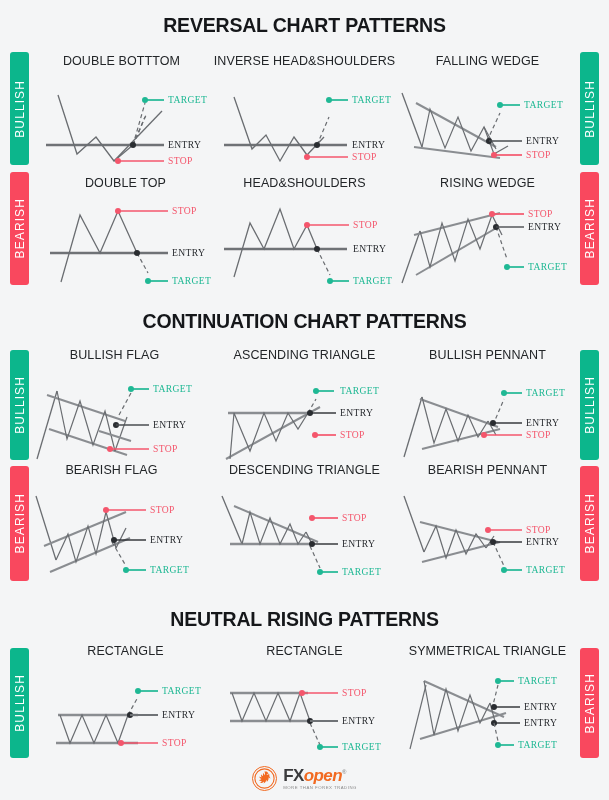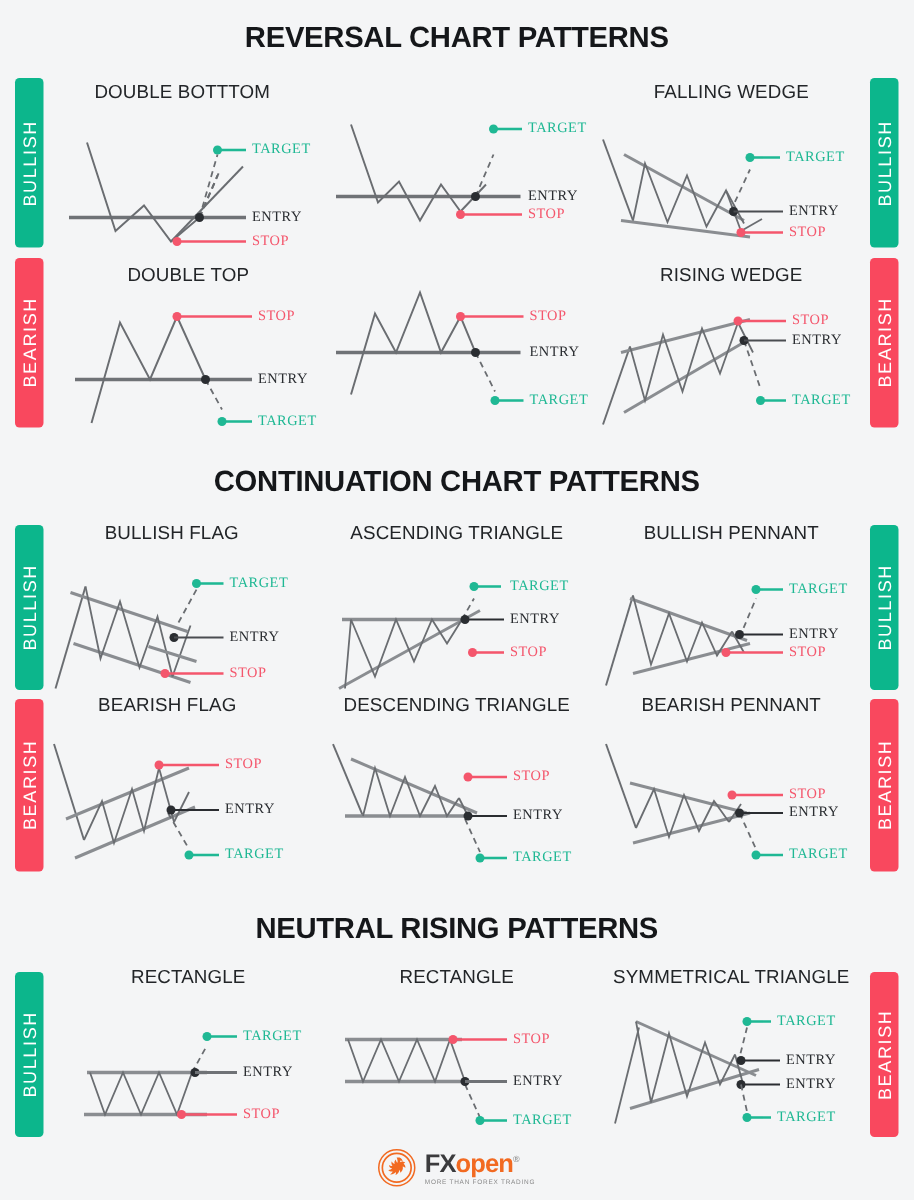--- a/index.html
+++ b/index.html
@@ -79,21 +79,21 @@
     position:relative;
     background:#f4f5f6;
   }
   .logo-text{
     display:flex;flex-direction:column;line-height:1;
   }
   .logo-main{
     font-size:17px;font-weight:bold;letter-spacing:-0.6px;
   }
   .logo-fx{color:#3b3b3d;}
-  .logo-open{color:#f26a21;}
+  .logo-open{color:#f26a21;font-style:italic;}
   .logo-reg{font-size:6px;color:#9a9a9a;vertical-align:super;}
   .logo-sub{
     font-size:4.3px;color:#8a8a8a;letter-spacing:0.5px;margin-top:2px;
   }
 </style>
 </head>
 <body>
 
 <div class="page">
 
@@ -130,20 +130,21 @@
         <line x1="84" y1="86" x2="130" y2="86" stroke="#f4566c" stroke-width="1.7"></line>
         <circle cx="84" cy="86" r="3" fill="#f4566c"></circle>
       </svg>
       <div class="lbl lbl-target" style="left:134px;top:19px;">TARGET</div>
       <div class="lbl lbl-entry" style="left:134px;top:64px;">ENTRY</div>
       <div class="lbl lbl-stop" style="left:134px;top:80px;">STOP</div>
     </div>
   </div>
 
   <div class="cell" style="left:212px;top:54px;width:185px;">
+    <div class="cell-title">INVERSE HEAD&amp;SHOULDERS</div>
     <div class="cell-art" style="height:90px;margin-top:7px;">
       <svg width="185" height="90" viewBox="0 0 185 90">
         <line x1="12" y1="70" x2="135" y2="70" stroke="#6f7276" stroke-width="2.4"></line>
         <polyline points="22,22 40,74 54,60 68,86 82,62 95,80" fill="none" stroke="#6a6d71" stroke-width="1.3"></polyline>
         <line x1="95" y1="80" x2="112" y2="62" stroke="#6a6d71" stroke-width="1.3"></line>
         <line x1="105" y1="70" x2="117" y2="42" stroke="#6a6d71" stroke-width="1.2" stroke-dasharray="4,3"></line>
         <line x1="117" y1="25" x2="136" y2="25" stroke="#1fb894" stroke-width="1.7"></line>
         <circle cx="117" cy="25" r="3" fill="#1fb894"></circle>
         <circle cx="105" cy="70" r="3" fill="#2a2d31"></circle>
         <line x1="95" y1="82" x2="136" y2="82" stroke="#f4566c" stroke-width="1.7"></line>
@@ -193,20 +194,21 @@
         <line x1="80" y1="14" x2="130" y2="14" stroke="#f4566c" stroke-width="1.7"></line>
         <circle cx="80" cy="14" r="3" fill="#f4566c"></circle>
       </svg>
       <div class="lbl lbl-stop" style="left:134px;top:8px;">STOP</div>
       <div class="lbl lbl-entry" style="left:134px;top:50px;">ENTRY</div>
       <div class="lbl lbl-target" style="left:134px;top:78px;">TARGET</div>
     </div>
   </div>
 
   <div class="cell" style="left:212px;top:176px;width:185px;">
+    <div class="cell-title">HEAD&amp;SHOULDERS</div>
     <div class="cell-art" style="height:90px;margin-top:7px;">
       <svg width="185" height="90" viewBox="0 0 185 90">
         <line x1="12" y1="52" x2="135" y2="52" stroke="#6f7276" stroke-width="2.4"></line>
         <polyline points="22,80 38,26 52,52 68,12 82,52 95,28 105,52" fill="none" stroke="#6a6d71" stroke-width="1.3"></polyline>
         <line x1="105" y1="52" x2="118" y2="78" stroke="#6a6d71" stroke-width="1.2" stroke-dasharray="4,3"></line>
         <line x1="118" y1="84" x2="137" y2="84" stroke="#1fb894" stroke-width="1.7"></line>
         <circle cx="118" cy="84" r="3" fill="#1fb894"></circle>
         <circle cx="105" cy="52" r="3" fill="#2a2d31"></circle>
         <line x1="95" y1="28" x2="137" y2="28" stroke="#f4566c" stroke-width="1.7"></line>
         <circle cx="95" cy="28" r="3" fill="#f4566c"></circle>

